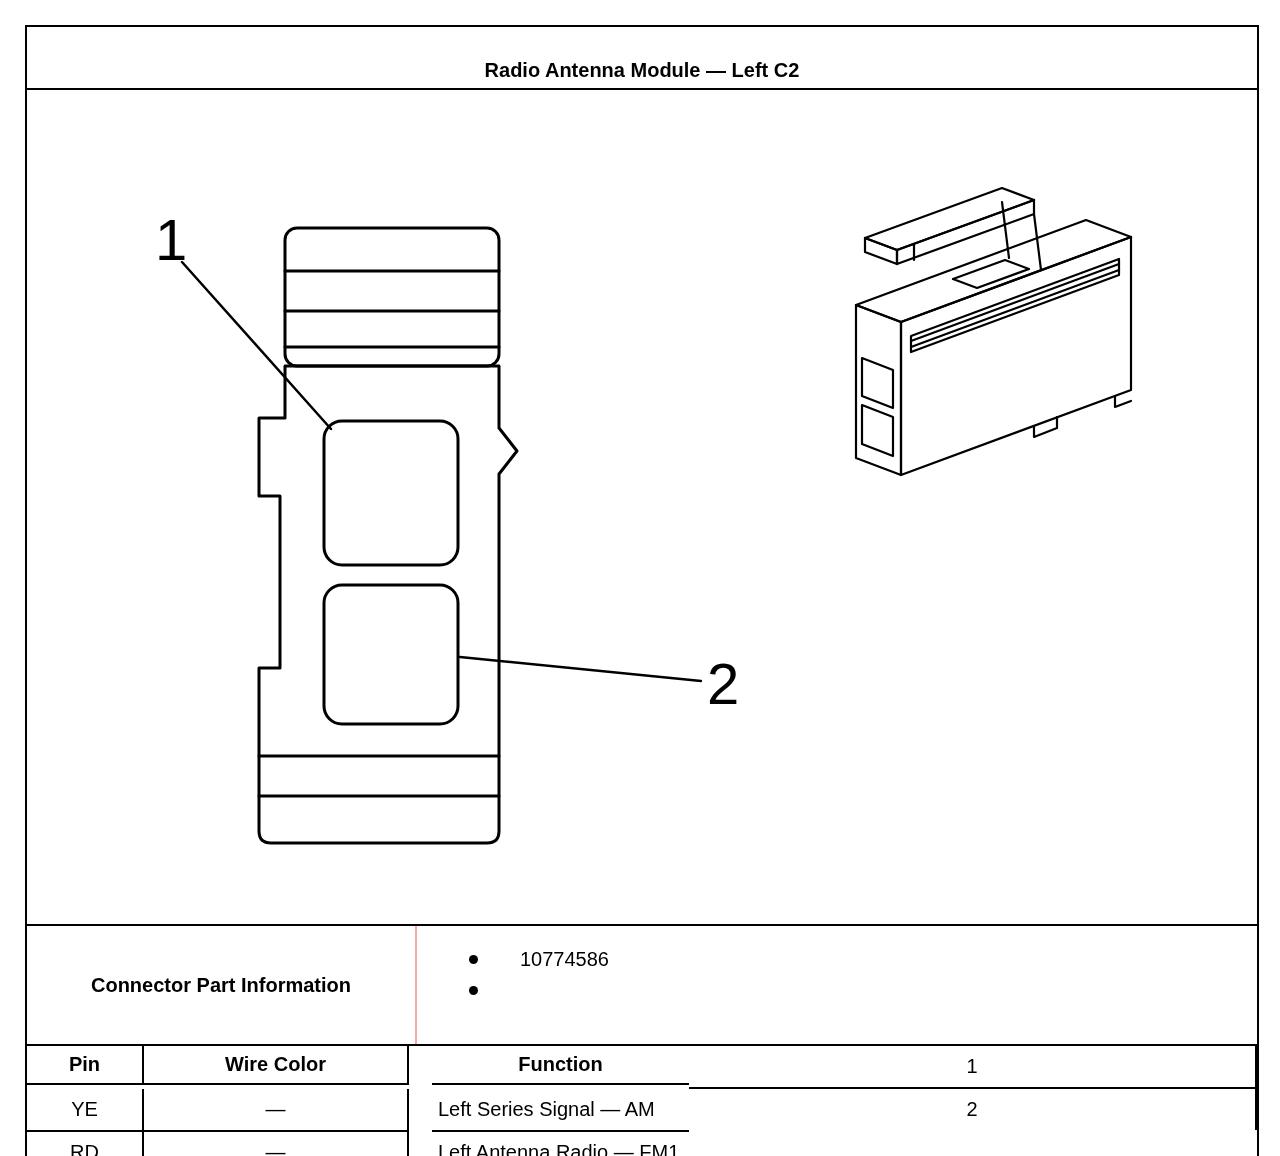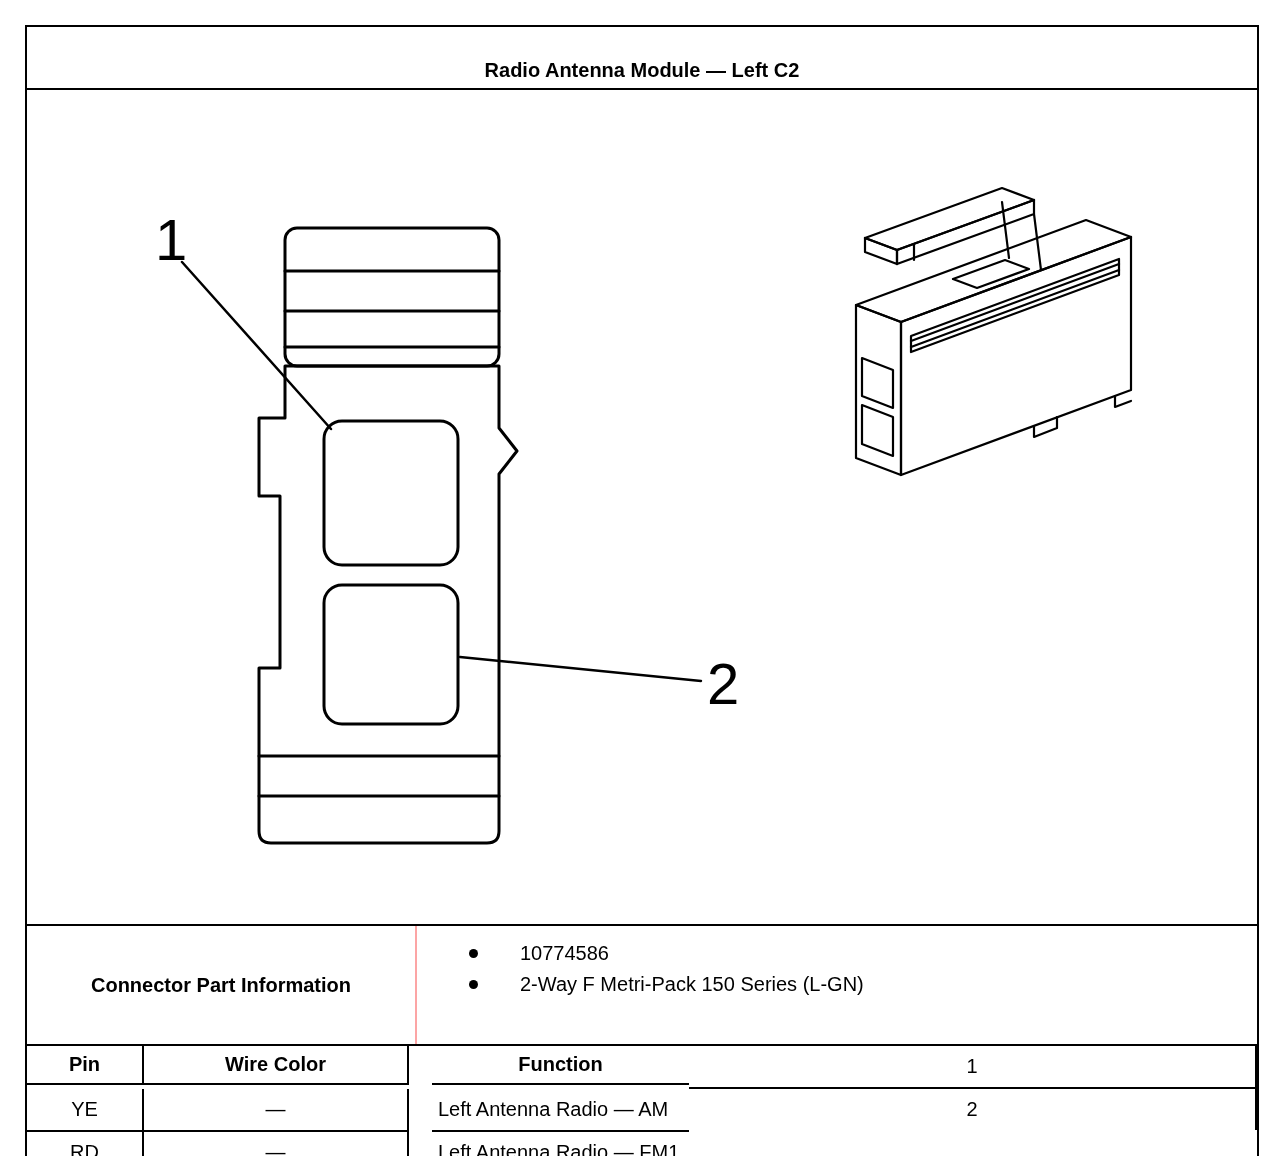--- a/index.html
+++ b/index.html
@@ -14,21 +14,21 @@
     font-weight:700;font-size:20px;margin-top:25px;
   }
   .diagram-area{height:834px;border-bottom:2px solid #000;position:relative;}
   .diagram-area svg{display:block;width:100%;height:100%;font-family:"Liberation Sans",sans-serif;}
 
   .info-row{display:grid;grid-template-columns:390px 1fr;height:118px;border-bottom:2px solid #000;}
   .info-label{
     border-right:2px solid #fca5a5;display:flex;align-items:center;justify-content:center;
     font-weight:700;font-size:20px;text-align:center;
   }
-  .info-values{padding-top:12px;}
+  .info-values{padding-top:18px;}
   .bullet-item{display:flex;align-items:center;height:31px;}
   .bullet-dot{width:9px;height:9px;border-radius:50%;background:#000;margin-left:52px;flex:0 0 auto;}
   .bullet-text{margin-left:42px;font-size:20px;white-space:nowrap;}
 
   .pin-table{display:grid;grid-template-columns:117px 265px 280px 1fr;}
   .cell{
     display:flex;align-items:center;justify-content:center;
     font-size:20px;border-right:2px solid #000;border-bottom:2px solid #000;
     white-space:nowrap;
   }
@@ -104,35 +104,34 @@
 
   <div class="info-row">
     <div class="info-label">Connector Part Information</div>
     <div class="info-values">
       <div class="bullet-item">
         <span class="bullet-dot"></span>
         <span class="bullet-text">10774586</span>
       </div>
       <div class="bullet-item">
         <span class="bullet-dot"></span>
-        <span class="bullet-text">2-Way F Metri-Pack 150 Series (L-GN)</span>
       </div>
     </div>
   </div>
 
   <div class="pin-table">
 
     <div class="cell header">Pin</div>
     <div class="cell header">Wire Color</div>
     <div class="cell header last">Function</div>
 
     <div class="cell data">1</div>
     <div class="cell data">YE</div>
     <div class="cell data">—</div>
-    <div class="cell data func last">Left Antenna Radio — AM</div>
+    <div class="cell data func last">Left Series Signal — AM</div>
 
     <div class="cell data no-bottom">2</div>
     <div class="cell data no-bottom">RD</div>
     <div class="cell data no-bottom">—</div>
     <div class="cell data func last no-bottom">Left Antenna Radio — FM1</div>
   </div>
 
 </div>
 
 </body></html>

